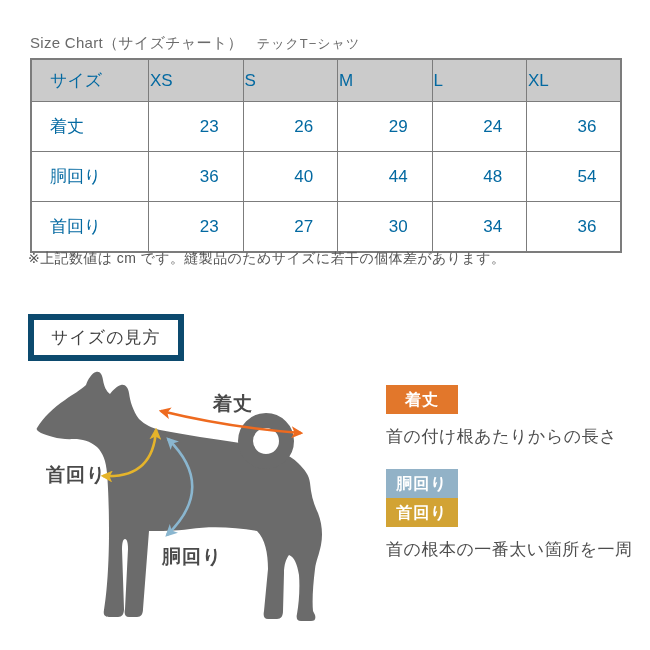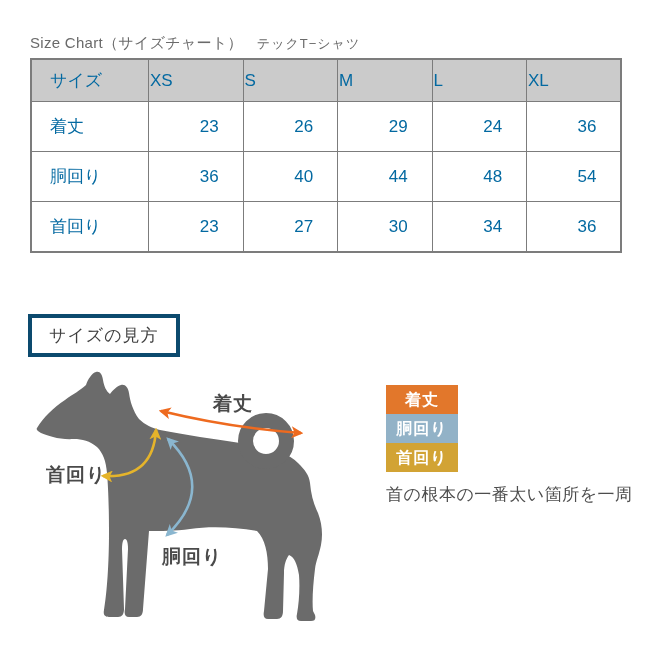--- a/index.html
+++ b/index.html
@@ -15,21 +15,21 @@
   table.size{position:absolute;left:30px;top:58px;width:592px;
              border-collapse:collapse;table-layout:fixed;color:#0369a1;
              border:2px solid #7c7c7c;}
   table.size th,table.size td{border:1px solid #7c7c7c;font-weight:normal;font-size:17px;}
   table.size thead th{background:#cbcbcb;height:39px;text-align:left;}
   table.size tbody td{height:47px;text-align:center;background:#fff;padding-left:28px;}
   table.size .first-col{width:97px;text-align:left;padding-left:18px;}
 
   .note{position:absolute;left:28px;top:250px;font-size:14px;color:#555;letter-spacing:0.4px;}
 
-  .guide-heading{position:absolute;left:28px;top:314px;border:4px solid #0c4a6e;
+  .guide-heading{position:absolute;left:28px;top:314px;border:6px solid #0c4a6e;
                  color:#3f3f3f;font-size:17px;padding:6px 17px;letter-spacing:1px;}
 
   .dog-svg{position:absolute;left:25px;top:363px;}
   .diagram-label{font-size:19px;fill:#4a4a4a;font-weight:600;letter-spacing:1px;}
 
   
   .legend{position:absolute;left:386px;top:385px;width:258px;}
   .badge{display:inline-block;width:72px;height:29px;line-height:29px;text-align:center;
          color:#ffffff;font-size:16px;font-weight:bold;letter-spacing:1px;}
   .desc{margin-top:11px;margin-bottom:21px;font-size:17px;color:#4d4d4d;letter-spacing:0.5px;}
@@ -75,20 +75,21 @@
         <td class="first-col">首回り</td>
         <td>23</td>
         <td>27</td>
         <td>30</td>
         <td>34</td>
         <td>36</td>
       </tr>
     </tbody>
   </table>
 
+  <div class="note">※上記数値は cm です。縫製品のためサイズに若干の個体差があります。</div>
 
   <div class="guide-heading">サイズの見方</div>
 
   <svg class="dog-svg" width="340" height="280" viewBox="0 0 340 280" xmlns="http://www.w3.org/2000/svg">
     <defs>
       <marker id="ah-orange" viewBox="0 0 10 10" refX="8" refY="5" markerWidth="4.6" markerHeight="4.6" orient="auto-start-reverse">
         <path d="M0,0 L10,5 L0,10 L2.5,5 Z" fill="#EE6A1F"></path>
       </marker>
       <marker id="ah-yellow" viewBox="0 0 10 10" refX="8" refY="5" markerWidth="4.6" markerHeight="4.6" orient="auto-start-reverse">
         <path d="M0,0 L10,5 L0,10 L2.5,5 Z" fill="#E5B42B"></path>
@@ -133,20 +134,21 @@
     <path d="M 143,76 Q 192,124 142,172" fill="none" stroke-width="2.6" marker-start="url(#ah-blue)" marker-end="url(#ah-blue)" stroke="#8AB6CF"></path>
 
     <text class="diagram-label" x="188" y="47">着丈</text>
     <text class="diagram-label" x="21" y="118">首回り</text>
     <text class="diagram-label" x="137" y="200">胴回り</text>
   </svg>
 
   <div class="legend">
     <div class="legend-item">
       <span class="badge" style="background-color: rgb(226, 119, 43);">着丈</span>
+      <div class="desc">首の付け根あたりからの長さ</div>
     </div>
     <div class="legend-item">
       <span class="badge" style="background-color: rgb(146, 178, 199);">胴回り</span>
     </div>
     <div class="legend-item">
       <span class="badge" style="background-color: rgb(210, 163, 52);">首回り</span>
       <div class="desc">首の根本の一番太い箇所を一周</div>
     </div>
   </div>
 

